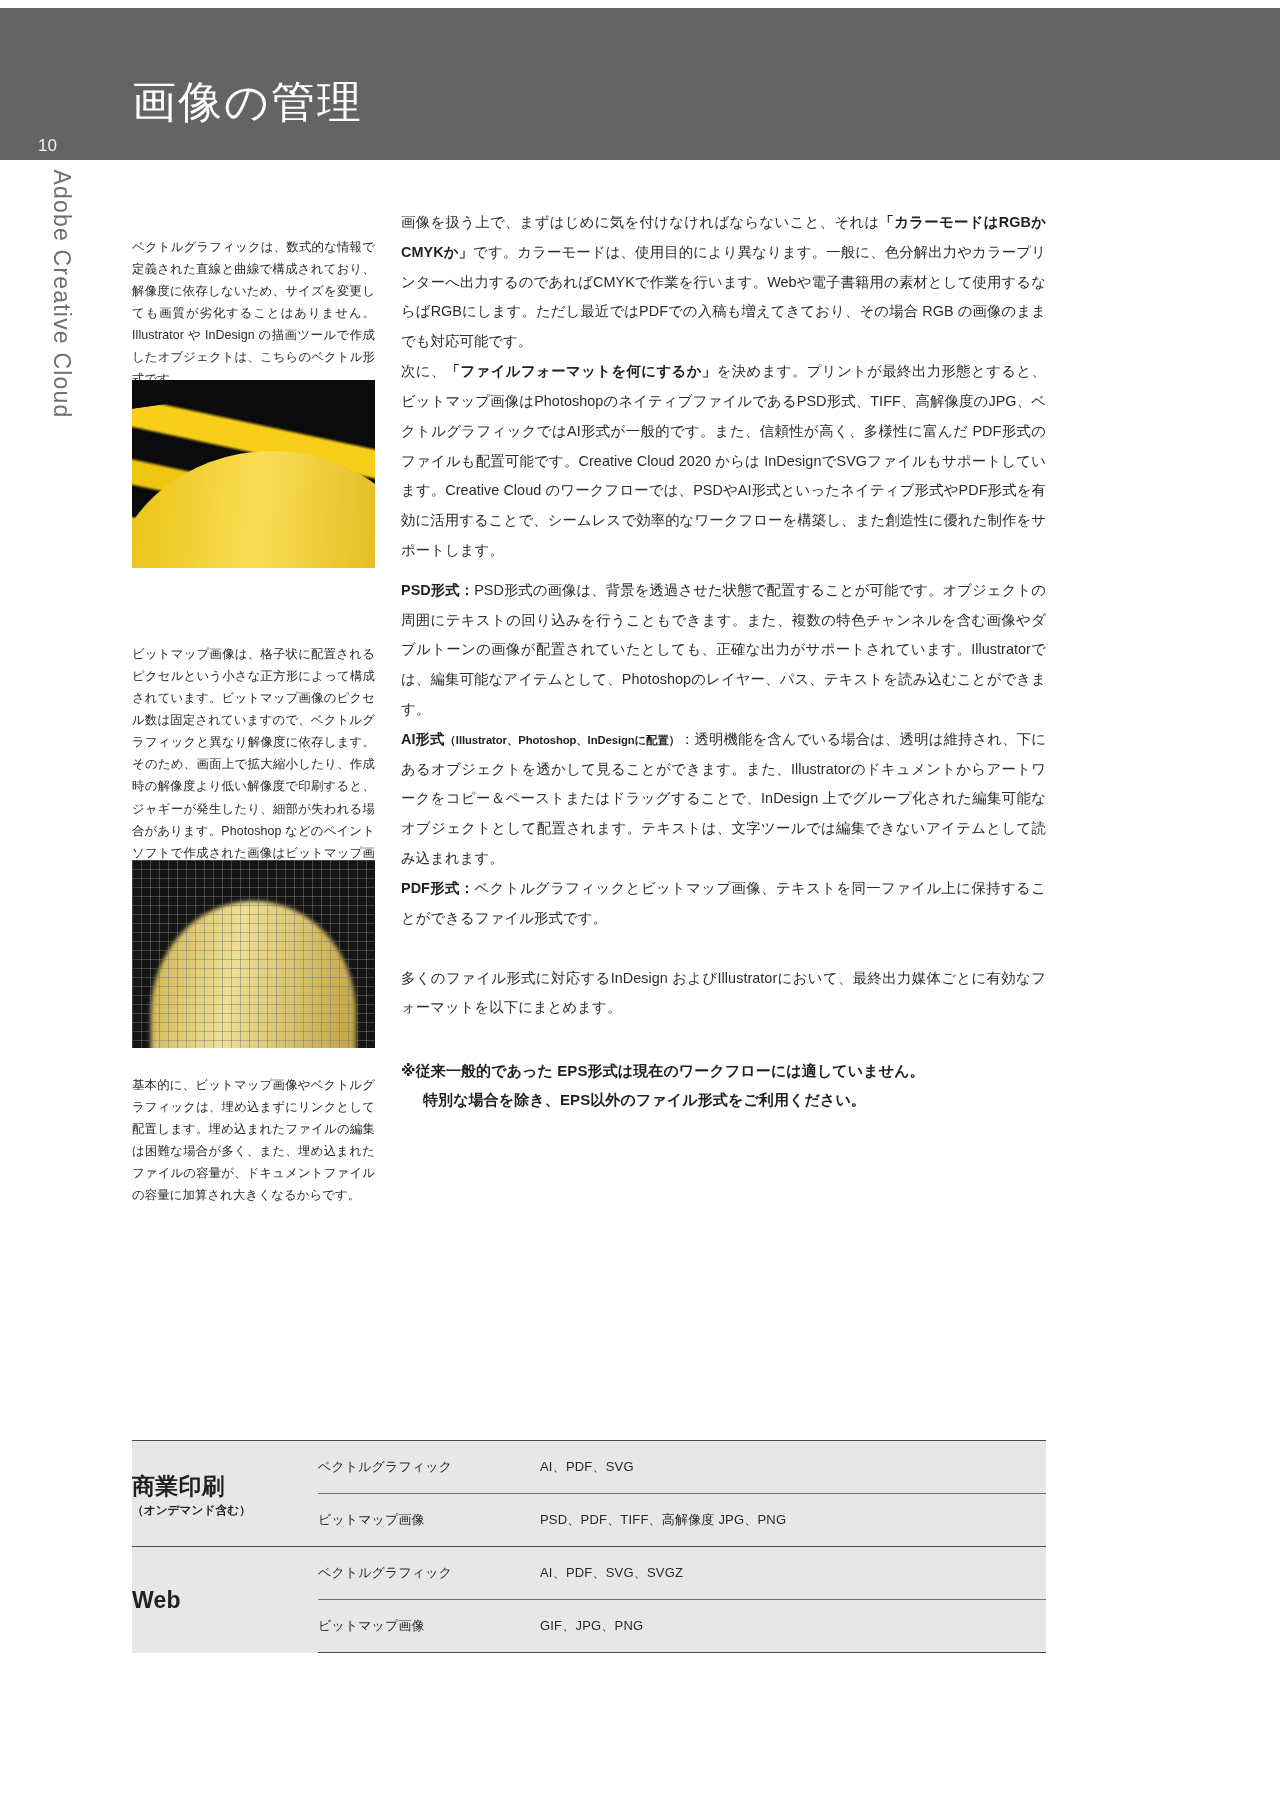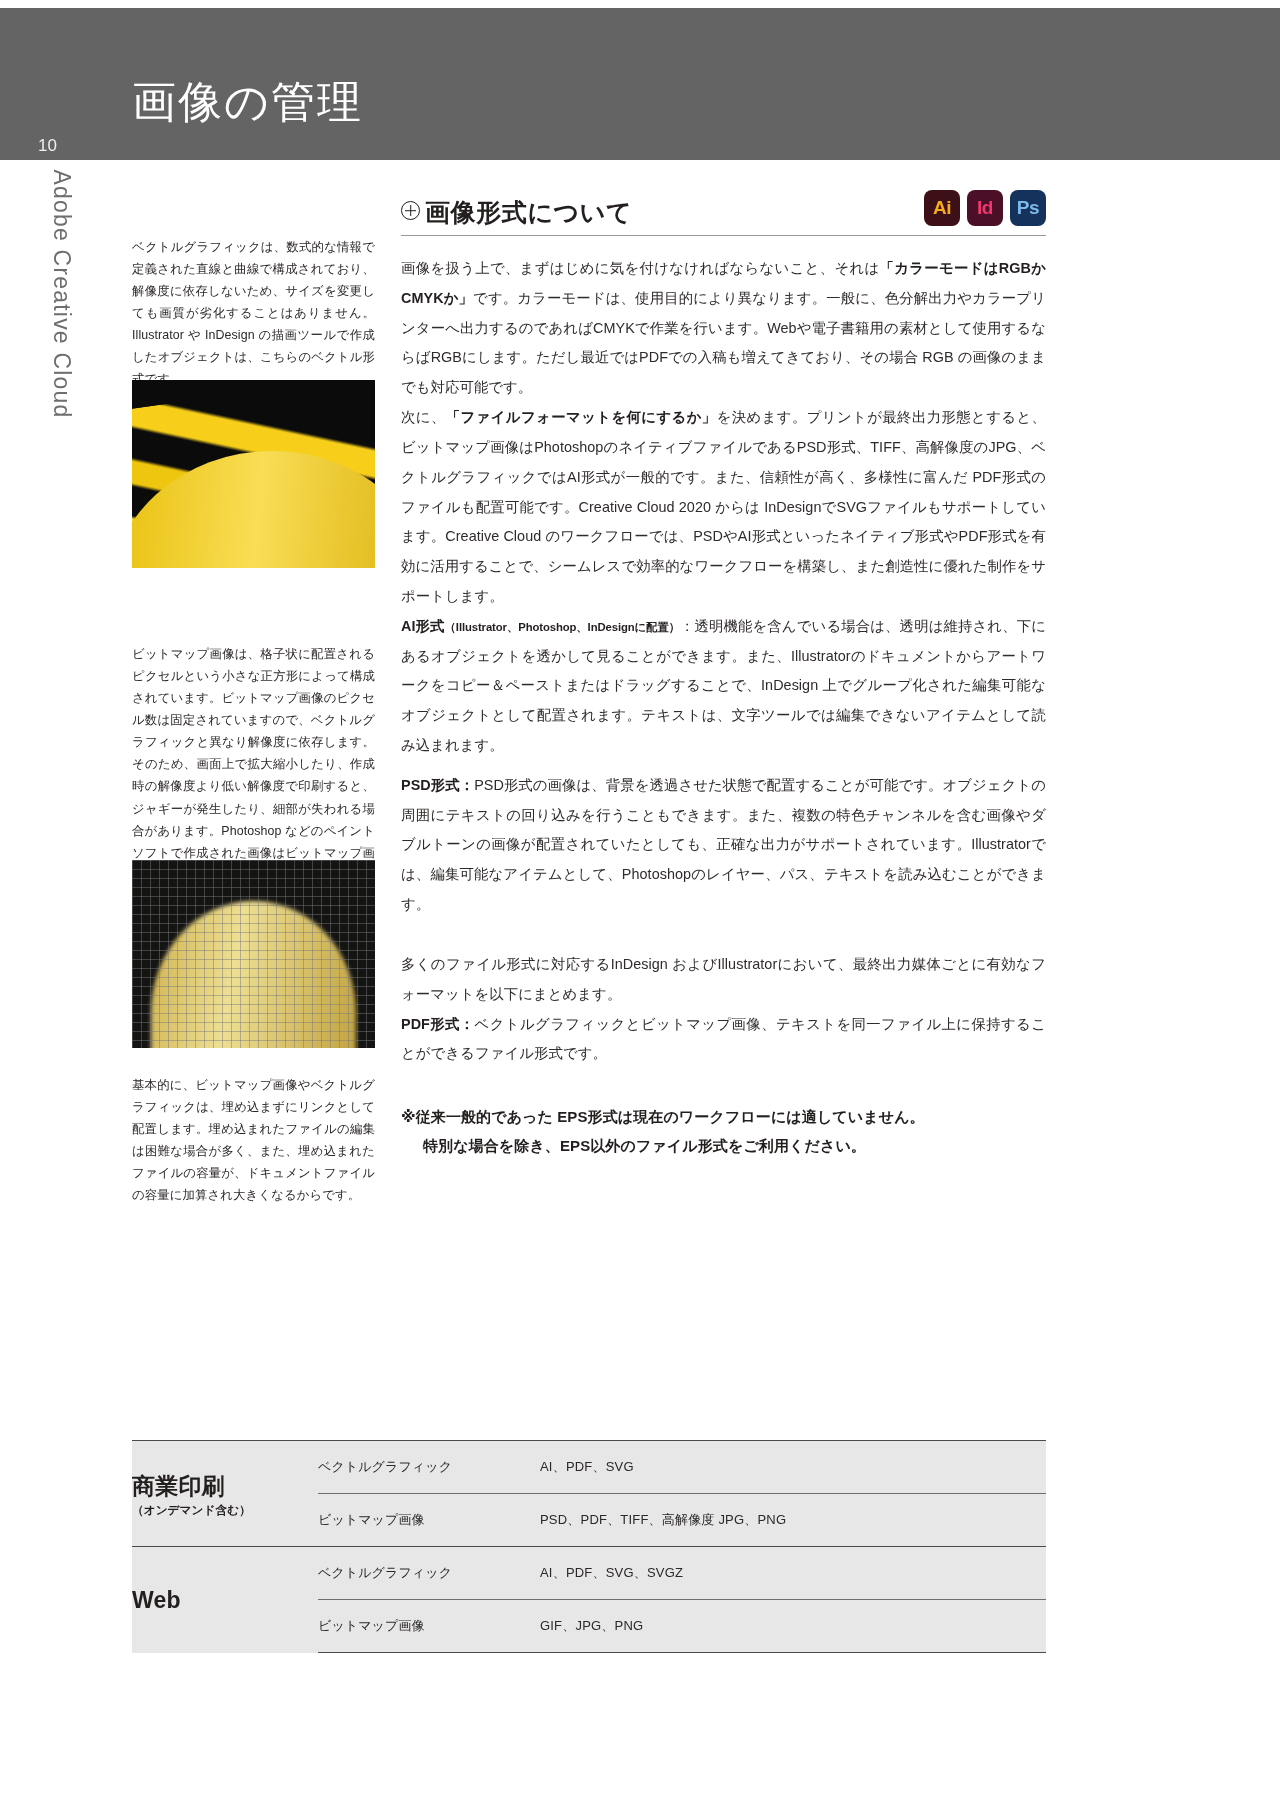--- a/index.html
+++ b/index.html
@@ -336,42 +336,32 @@
     <div class="art art-bitmap">
       <div class="pixelated"></div>
       <div class="pixel-grid"></div>
     </div>
 
     <div class="side-caption caption-3">基本的に、ビットマップ画像やベクトルグラフィックは、埋め込まずにリンクとして配置します。埋め込まれたファイルの編集は困難な場合が多く、また、埋め込まれたファイルの容量が、ドキュメントファイルの容量に加算され大きくなるからです。</div>
   </div>
 
   <div class="main-col">
 
-    <div class="section-head-row">
-      <div class="section-title">
-        <span class="plus-circle"></span><span>画像形式について</span>
-      </div>
-      <div class="app-icons">
-        <div class="app-icon" style="background:#3d0f17;color:#f5ad20;">Ai</div>
-        <div class="app-icon" style="background:#4b1028;color:#f0366c;">Id</div>
-        <div class="app-icon" style="background:#14325c;color:#7cb8e8;">Ps</div>
-      </div>
-    </div>
 
     <p class="body-p" style="margin-top:18px;"><span>画像を扱う上で、まずはじめに気を付けなければならないこと、それは</span><b>「カラーモードはRGBかCMYKか」</b><span>です。カラーモードは、使用目的により異なります。一般に、色分解出力やカラープリンターへ出力するのであればCMYKで作業を行います。Webや電子書籍用の素材として使用するならばRGBにします。ただし最近ではPDFでの入稿も増えてきており、その場合 RGB の画像のままでも対応可能です。</span></p>
 
     <p class="body-p"><span>次に、</span><b>「ファイルフォーマットを何にするか」</b><span>を決めます。プリントが最終出力形態とすると、ビットマップ画像はPhotoshopのネイティブファイルであるPSD形式、TIFF、高解像度のJPG、ベクトルグラフィックではAI形式が一般的です。また、信頼性が高く、多様性に富んだ PDF形式のファイルも配置可能です。Creative Cloud 2020 からは InDesignでSVGファイルもサポートしています。Creative Cloud のワークフローでは、PSDやAI形式といったネイティブ形式やPDF形式を有効に活用することで、シームレスで効率的なワークフローを構築し、また創造性に優れた制作をサポートします。</span></p>
 
+    <p class="body-p gap-p"><b>PSD形式：</b><span>PSD形式の画像は、背景を透過させた状態で配置することが可能です。オブジェクトの周囲にテキストの回り込みを行うこともできます。また、複数の特色チャンネルを含む画像やダブルトーンの画像が配置されていたとしても、正確な出力がサポートされています。Illustratorでは、編集可能なアイテムとして、Photoshopのレイヤー、パス、テキストを読み込むことができます。</span></p>
+
     <p class="body-p"><b>AI形式</b><b class="small-inline">（Illustrator、Photoshop、InDesignに配置）</b><span>：透明機能を含んでいる場合は、透明は維持され、下にあるオブジェクトを透かして見ることができます。また、Illustratorのドキュメントからアートワークをコピー＆ペーストまたはドラッグすることで、InDesign 上でグループ化された編集可能なオブジェクトとして配置されます。テキストは、文字ツールでは編集できないアイテムとして読み込まれます。</span></p>
 
-    <p class="body-p gap-p"><b>PSD形式：</b><span>PSD形式の画像は、背景を透過させた状態で配置することが可能です。オブジェクトの周囲にテキストの回り込みを行うこともできます。また、複数の特色チャンネルを含む画像やダブルトーンの画像が配置されていたとしても、正確な出力がサポートされています。Illustratorでは、編集可能なアイテムとして、Photoshopのレイヤー、パス、テキストを読み込むことができます。</span></p>
+    <p class="body-p"><b>PDF形式：</b><span>ベクトルグラフィックとビットマップ画像、テキストを同一ファイル上に保持することができるファイル形式です。</span></p>
 
     <p class="body-p" style="margin-top:30px;">多くのファイル形式に対応するInDesign およびIllustratorにおいて、最終出力媒体ごとに有効なフォーマットを以下にまとめます。</p>
-
-    <p class="body-p"><b>PDF形式：</b><span>ベクトルグラフィックとビットマップ画像、テキストを同一ファイル上に保持することができるファイル形式です。</span></p>
 
     <div class="warn">
       <span>※従来一般的であった EPS形式は現在のワークフローには適していません。</span>
       <span class="indent">特別な場合を除き、EPS以外のファイル形式をご利用ください。</span>
     </div>
   </div>
 
   <table class="fmt-table">
     <tbody>
       <tr class="rowline tbl-top-border">

